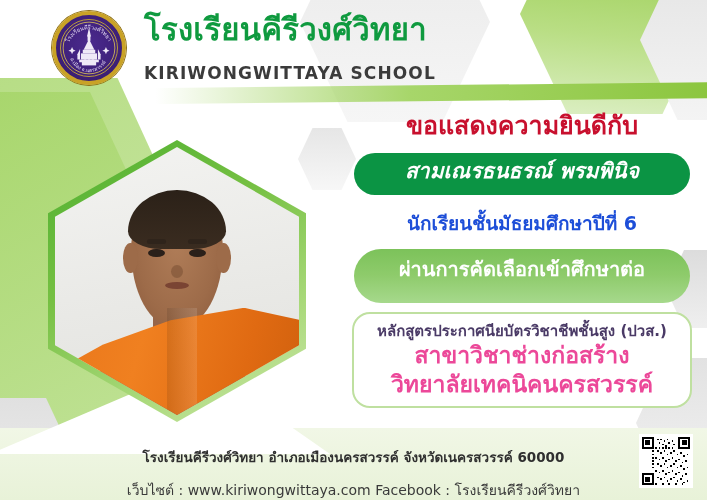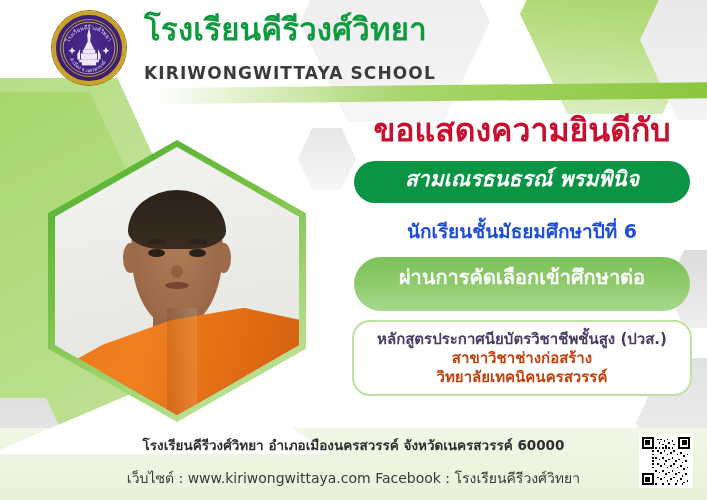--- a/index.html
+++ b/index.html
@@ -334,21 +334,21 @@
   .content {
     position: absolute;
     left: 352px;
     top: 112px;
     width: 340px;
     z-index: 6;
     text-align: center;
   }
 
   .congrats {
-    font-size: 32px;
+    font-size: 25px;
     font-weight: bold;
     color: #c8102e;
     line-height: 1.15;
     margin-bottom: 12px;
     white-space: nowrap;
   }
 
   .pill {
     display: block;
     border-radius: 999px;
@@ -392,32 +392,32 @@
     box-sizing: border-box;
   }
   .detail-1 {
     font-size: 15px;
     font-weight: bold;
     color: #4a3a66;
     line-height: 1.25;
     white-space: nowrap;
   }
   .detail-2, .detail-3 {
-    font-size: 15px;
-    font-weight: bold;
-    color: #c2410c;
+    font-size: 23px;
+    font-weight: bold;
+    color: #ec4899;
     line-height: 1.3;
     white-space: nowrap;
   }
 
   
   .footer-text {
     position: absolute;
     left: 0;
-    bottom: 12px;
+    bottom: 0;
     width: 100%;
     text-align: center;
     z-index: 7;
     line-height: 1.45;
   }
   .footer-line-1 {
     font-size: 13.5px;
     font-weight: bold;
     color: #2f2f2f;
     white-space: nowrap;

